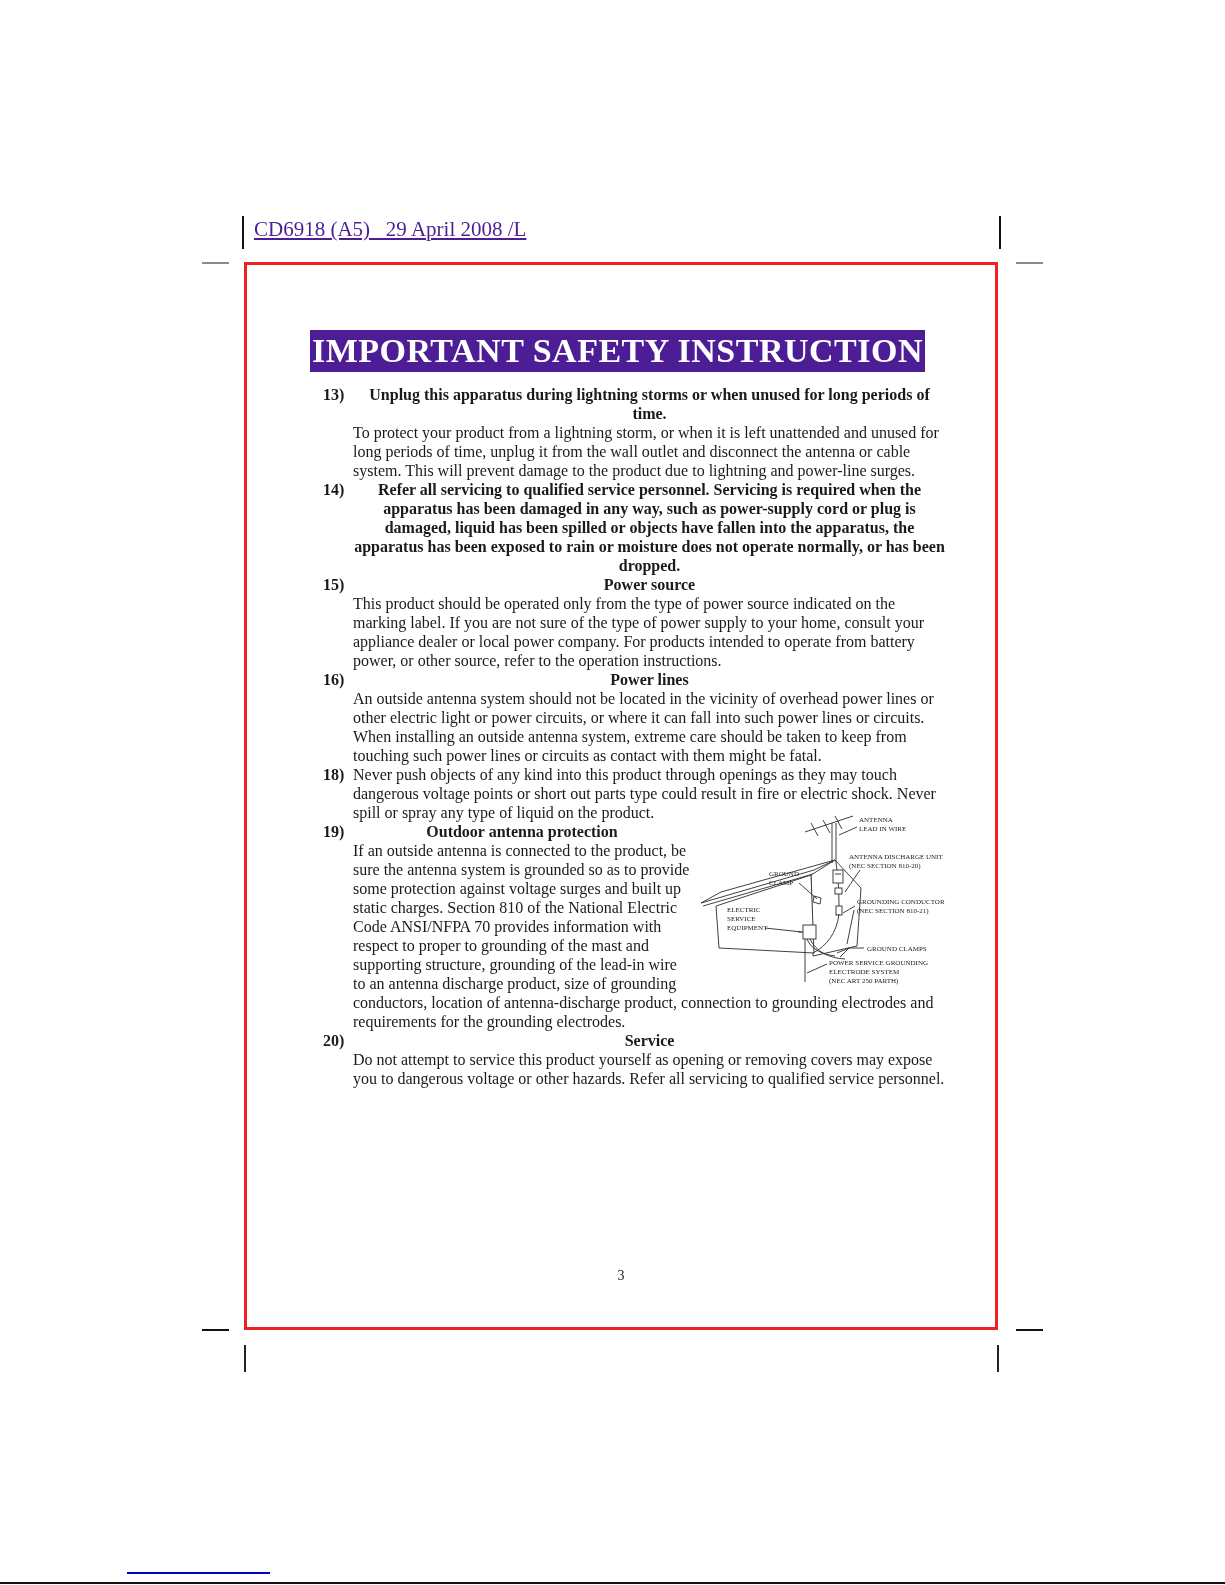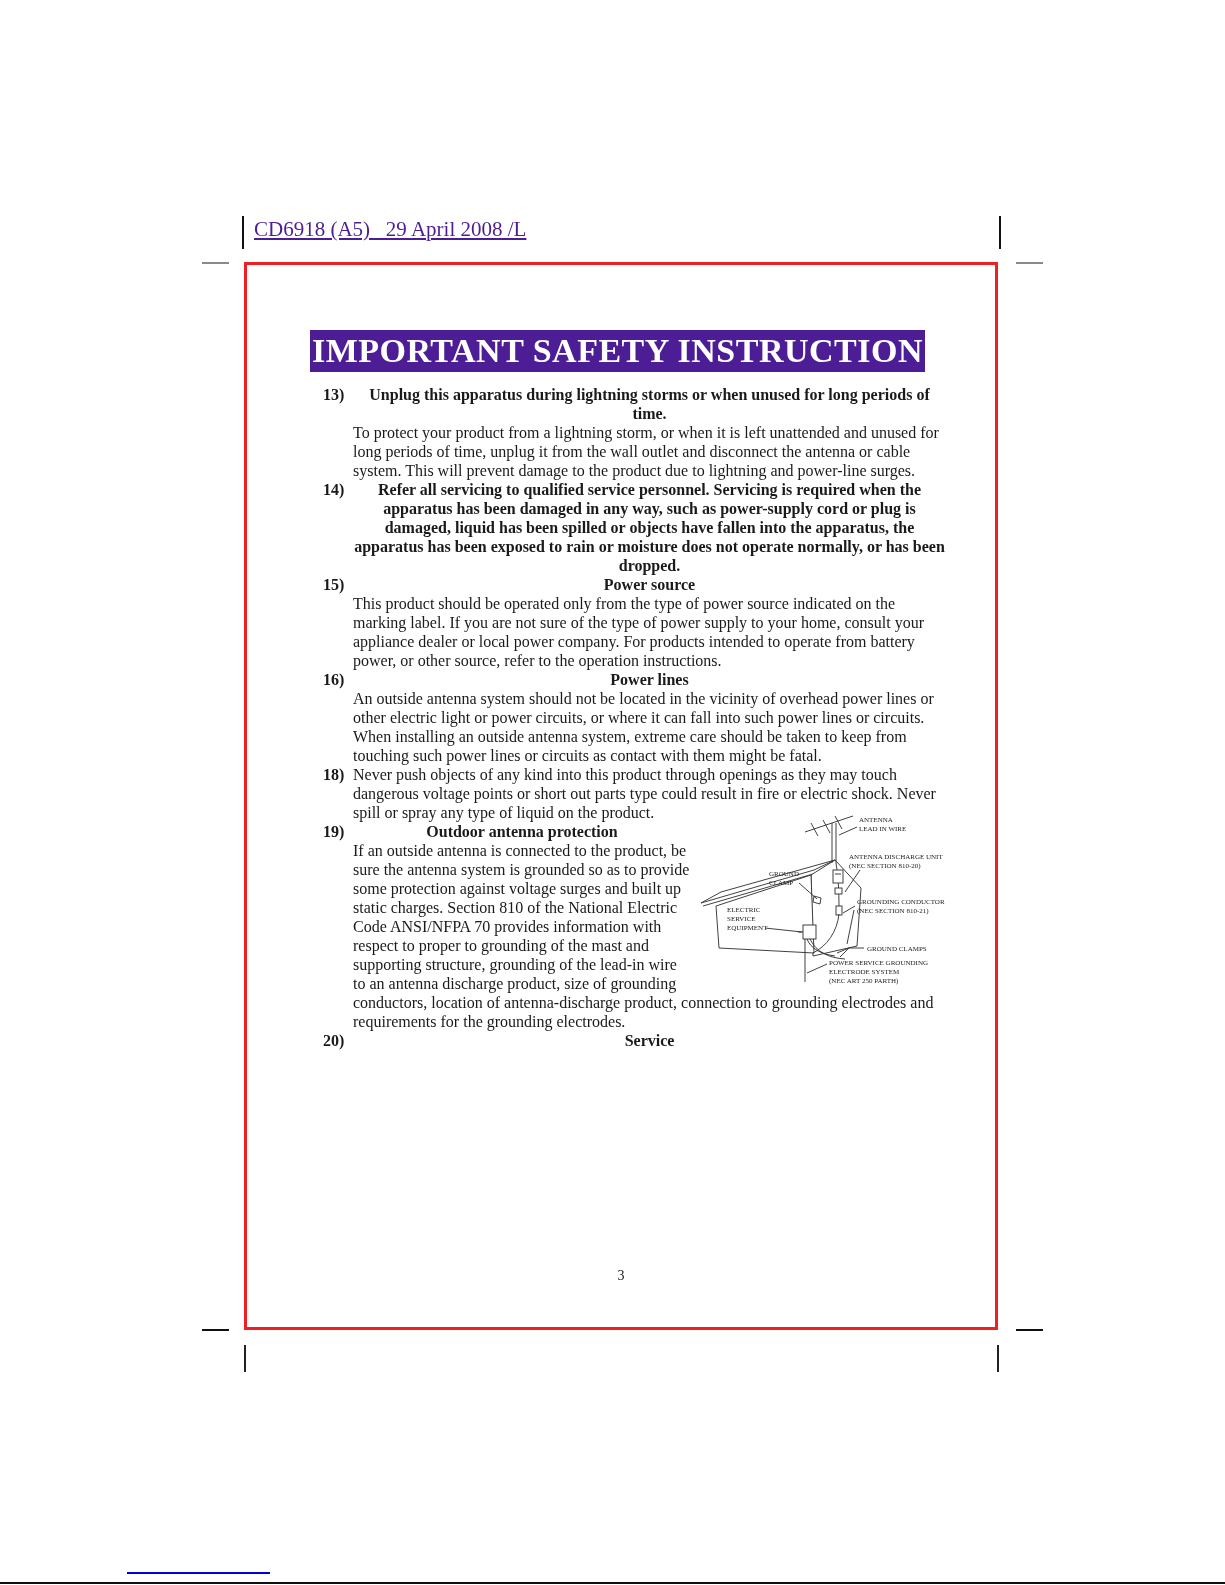--- a/index.html
+++ b/index.html
@@ -157,20 +157,21 @@
           </svg>
           <div class="h">Outdoor antenna protection</div>
           <div class="b">If an outside antenna is connected to the product, be sure the antenna system is grounded so as to provide some protection against voltage surges and built up static charges. Section 810 of the National Electric Code ANSI/NFPA 70 provides information with respect to proper to grounding of the mast and supporting structure, grounding of the lead-in wire to an antenna discharge product, size of grounding conductors, location of antenna-discharge product, connection to grounding electrodes and requirements for the grounding electrodes.</div>
         </div>
       </div>
 
       <div class="item">
         <span class="num">20)</span>
         <div class="itxt">
           <div class="h">Service</div>
+          <div class="b">Do not attempt to service this product yourself as opening or removing covers may expose you to dangerous voltage or other hazards. Refer all servicing to qualified service personnel.</div>
         </div>
       </div>
 
     </div>
 
     <div class="pageno">3</div>
   </div>
 
   <div class="blue-line"></div>
   <div class="bottom-line"></div>

